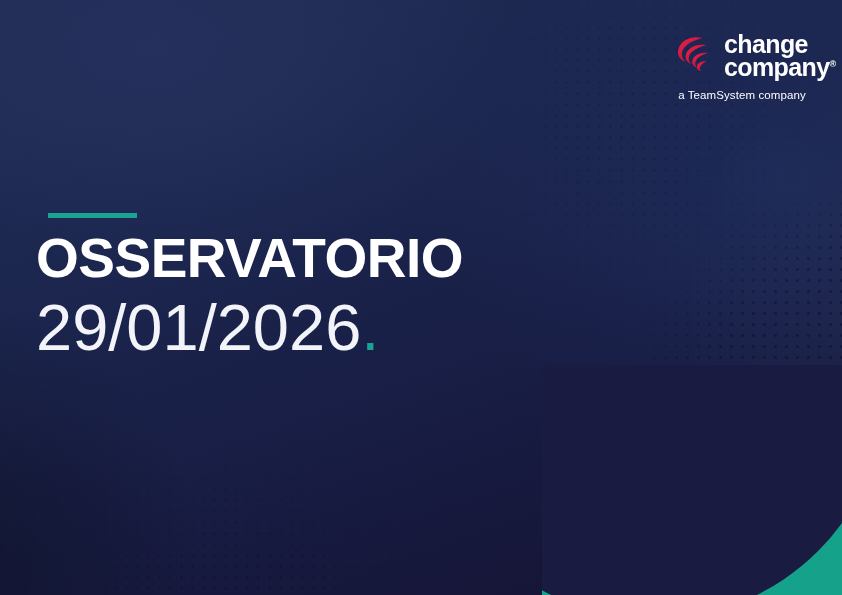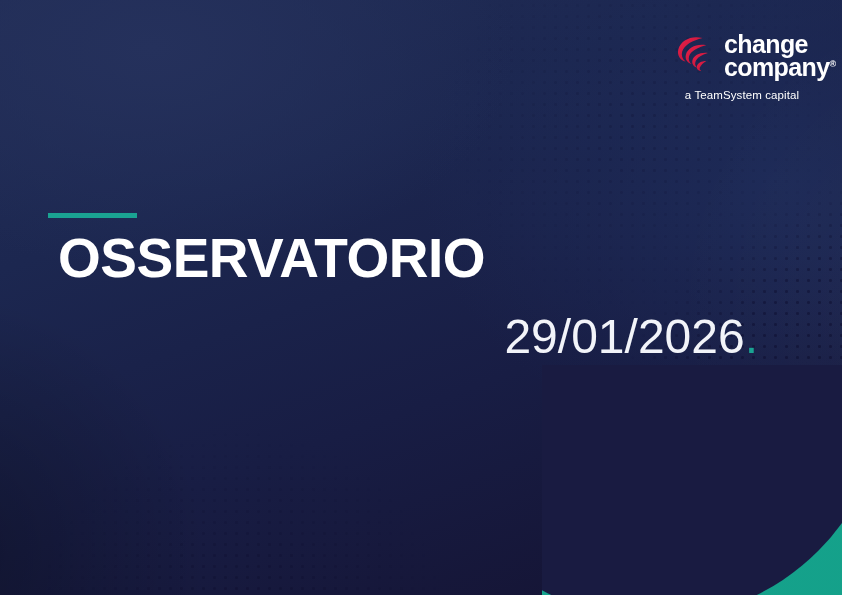--- a/index.html
+++ b/index.html
@@ -113,41 +113,40 @@
   .accent-rule {
     position: absolute;
     left: 48px;
     top: 213px;
     width: 89px;
     height: 5px;
     background: #1aa392;
   }
   .title-block {
     position: absolute;
-    left: 58px;
+    left: 36px;
     top: 230px;
     width: 700px;
   }
   .title-line {
     color: #ffffff;
     font-size: 55px;
     font-weight: bold;
     letter-spacing: -0.5px;
     line-height: 1.05;
     white-space: nowrap;
   }
   .subtitle-line {
-    margin-top: 24px;
+    margin-top: 6px;
     color: #f2f4f9;
-    font-size: 48px;
+    font-size: 65px;
     font-weight: 300;
     letter-spacing: 0px;
     line-height: 1.05;
     white-space: nowrap;
-    text-align: right;
   }
   .subtitle-dot {
     color: #1aa392;
     font-weight: 400;
   }
 </style>
 </head>
 <body>
 
 <div id="slide">
@@ -198,21 +197,21 @@
             <path d="M34.3 29.0 C29.4 29.0 25.4 31.2 24.9 34.4 C24.5 36.9 26.4 38.8 29.1 38.9
                      C27.7 37.9 27.4 36.6 28.0 35.3 C28.9 33.2 31.2 30.9 34.3 29.0 Z"></path>
           </g>
         </svg>
       </span>
       <span class="logo-words">
         <span class="logo-word">change</span>
         <span class="logo-word logo-word-2"><span>company</span><span class="logo-reg">®</span></span>
       </span>
     </div>
-    <div class="logo-tagline">a TeamSystem capital</div>
+    <div class="logo-tagline">a TeamSystem company</div>
   </div>
 
   <div class="accent-rule"></div>
 
   <div class="title-block">
     <div class="title-line">OSSERVATORIO</div>
     <div class="subtitle-line"><span>29/01/2026</span><span class="subtitle-dot">.</span></div>
   </div>
 
 </div>

